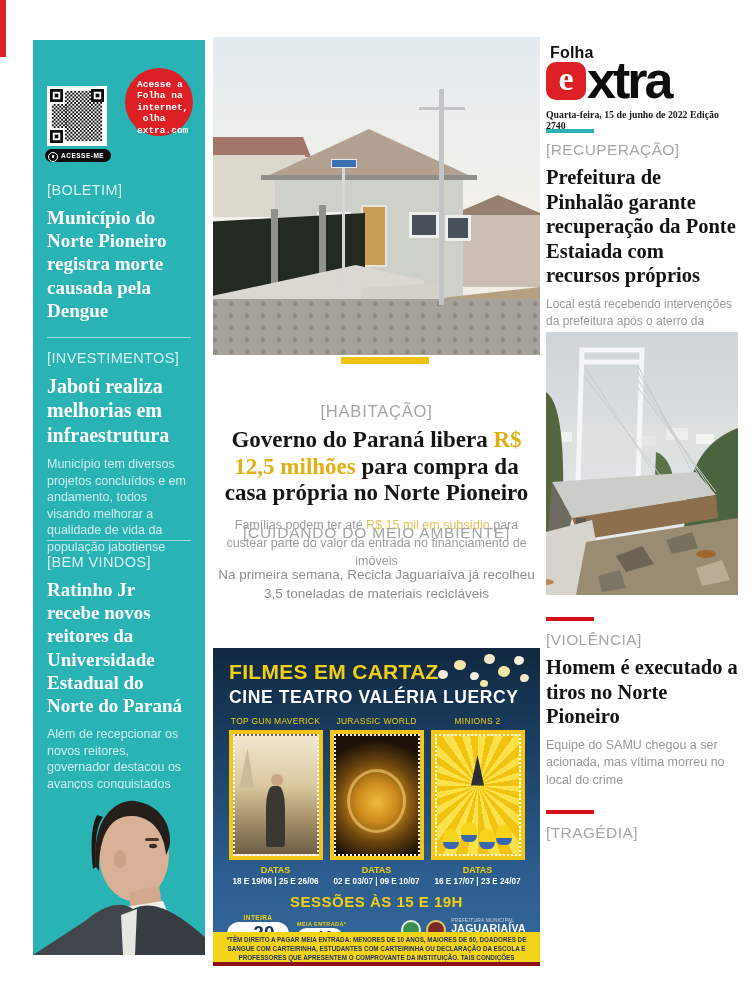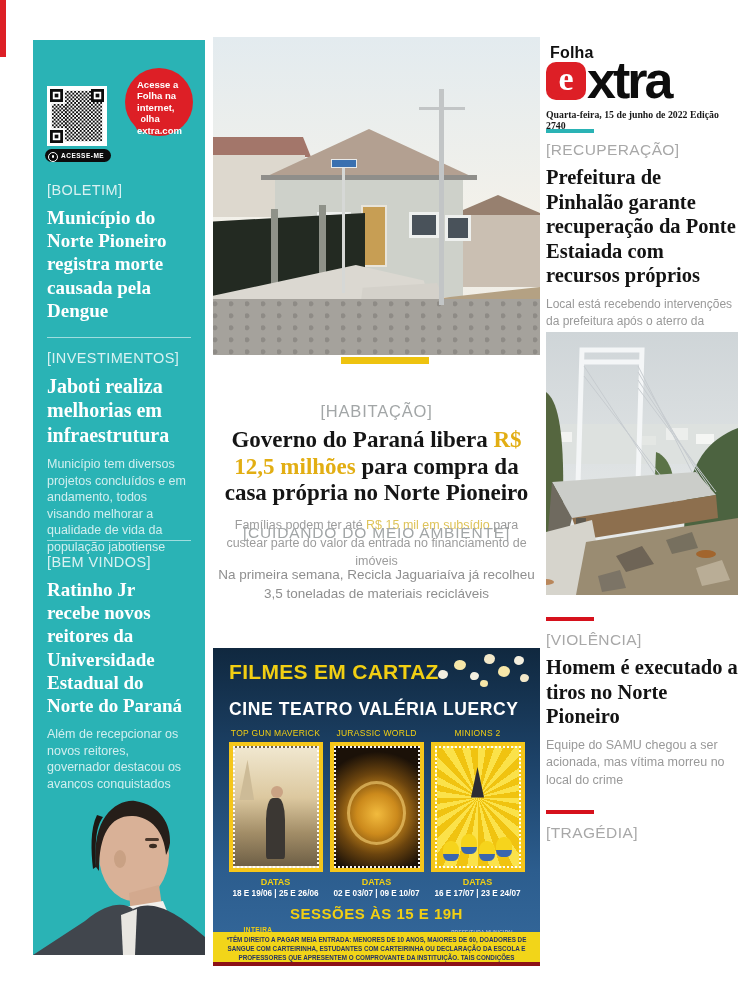--- a/index.html
+++ b/index.html
@@ -15,21 +15,21 @@
 
   
   .sidebar { position:absolute; left:33px; top:40px; width:172px; height:915px; background:#2ab3b5; }
   .qr-box { position:absolute; left:14px; top:46px; width:60px; height:60px; background:#fff; padding:3px; }
   .qr-box svg { width:100%; height:100%; display:block; }
   .qr-caption { position:absolute; left:12px; top:109px; background:#0c0c0c; color:#fff;
     font-size:6.5px; font-weight:bold; letter-spacing:.5px; border-radius:8px; padding:3px 7px 3px 16px; }
   .qr-caption .cam { position:absolute; left:3px; top:2.5px; width:10px; height:10px; border:1.4px solid #fff; border-radius:50%; }
   .qr-caption .cam::after { content:""; position:absolute; left:2.5px; top:2.5px; width:2.5px; height:2.5px; background:#fff; border-radius:50%; }
   .bubble { position:absolute; right:12px; top:28px; width:68px; height:68px; background:#dd1f26;
-    border-radius:50%; color:#fff; font-family:Liberation Sans, sans-serif; font-weight:bold;
+    border-radius:50%; color:#fff; font-family:Liberation Mono, monospace; font-weight:bold;
     font-size:9.5px; line-height:1.2; padding:11px 8px 0 12px; }
   .bubble::after { content:""; position:absolute; left:-4px; bottom:8px; width:0; height:0;
     border:10px solid transparent; border-right-color:#dd1f26; transform:rotate(18deg); }
 
   .side-sec { position:absolute; left:14px; width:144px; color:#fff; }
   .side-tag { font-size:14.5px; color:rgba(255,255,255,.82); letter-spacing:.4px; font-weight:400; }
   .side-head { font-family:"Liberation Serif",serif; font-weight:bold; font-size:19px; line-height:1.22; margin-top:8px; }
   .side-sub { font-size:12.5px; line-height:1.32; color:rgba(255,255,255,.78); margin-top:9px; }
   .side-div { position:absolute; left:14px; width:144px; border-top:1px solid rgba(255,255,255,.55); }
   .gov-photo { position:absolute; left:0; bottom:0; width:172px; height:166px; overflow:hidden; }
@@ -72,21 +72,21 @@
   .c-head .hl { color:#e2ae13; }
   .c-sub { font-size:12.5px; color:#9c9c9c; line-height:1.45; margin-top:9px; }
   .c-sub .hl { color:#dfc45a; }
   .c-head2 { font-family:"Liberation Serif",serif; font-weight:bold; color:#151515; font-size:20.5px; line-height:1.2; margin-top:5px; }
   .c-sub2 { font-size:13.5px; color:#8f8f8f; line-height:1.4; margin-top:24px; }
 
   
   .cinema { position:absolute; left:213px; top:648px; width:327px; height:318px;
     background:linear-gradient(180deg,#10283f 0%,#1c4166 34%,#2c5d8e 70%,#35699c 100%); overflow:hidden; }
   .cin-title { color:#f2cf13; font-weight:bold; font-size:21px; letter-spacing:.3px; margin:12px 0 0 16px; }
-  .cin-venue { color:#fff; font-weight:bold; font-size:17.5px; letter-spacing:.6px; margin:15px 0 0 16px; }
+  .cin-venue { color:#fff; font-weight:bold; font-size:17.5px; letter-spacing:.6px; margin:3px 0 0 16px; }
   .popcorn { position:absolute; right:6px; top:2px; width:100px; height:44px; }
   .pc { position:absolute; border-radius:45% 55% 50% 50%/55% 45% 55% 45%; }
   .cin-grid { display:flex; justify-content:space-between; padding:8px 12px 0; }
   .cin-col { width:102px; text-align:center; }
   .cin-mtitle { color:#f2cf13; font-weight:normal; font-size:8.5px; letter-spacing:.3px; height:12px;text-align:center; }
   .poster { width:94px; height:130px; margin:2px auto 5px; background:#f5c61a; padding:4px; }
   .poster-in { width:100%; height:100%; border:2px dotted rgba(255,255,255,.95); position:relative; overflow:hidden; }
   .art-topgun { background:linear-gradient(180deg,#f0e7cf 0%,#dcc89f 42%,#a28d67 72%,#6e5f46 100%); }
   .art-topgun .fig { position:absolute; left:38%; bottom:6%; width:24%; height:52%; background:#3b3733; border-radius:35% 35% 8% 8%; }
   .art-topgun .fig::before { content:""; position:absolute; left:28%; top:-12px; width:12px; height:12px; background:#caa384; border-radius:50%; }

